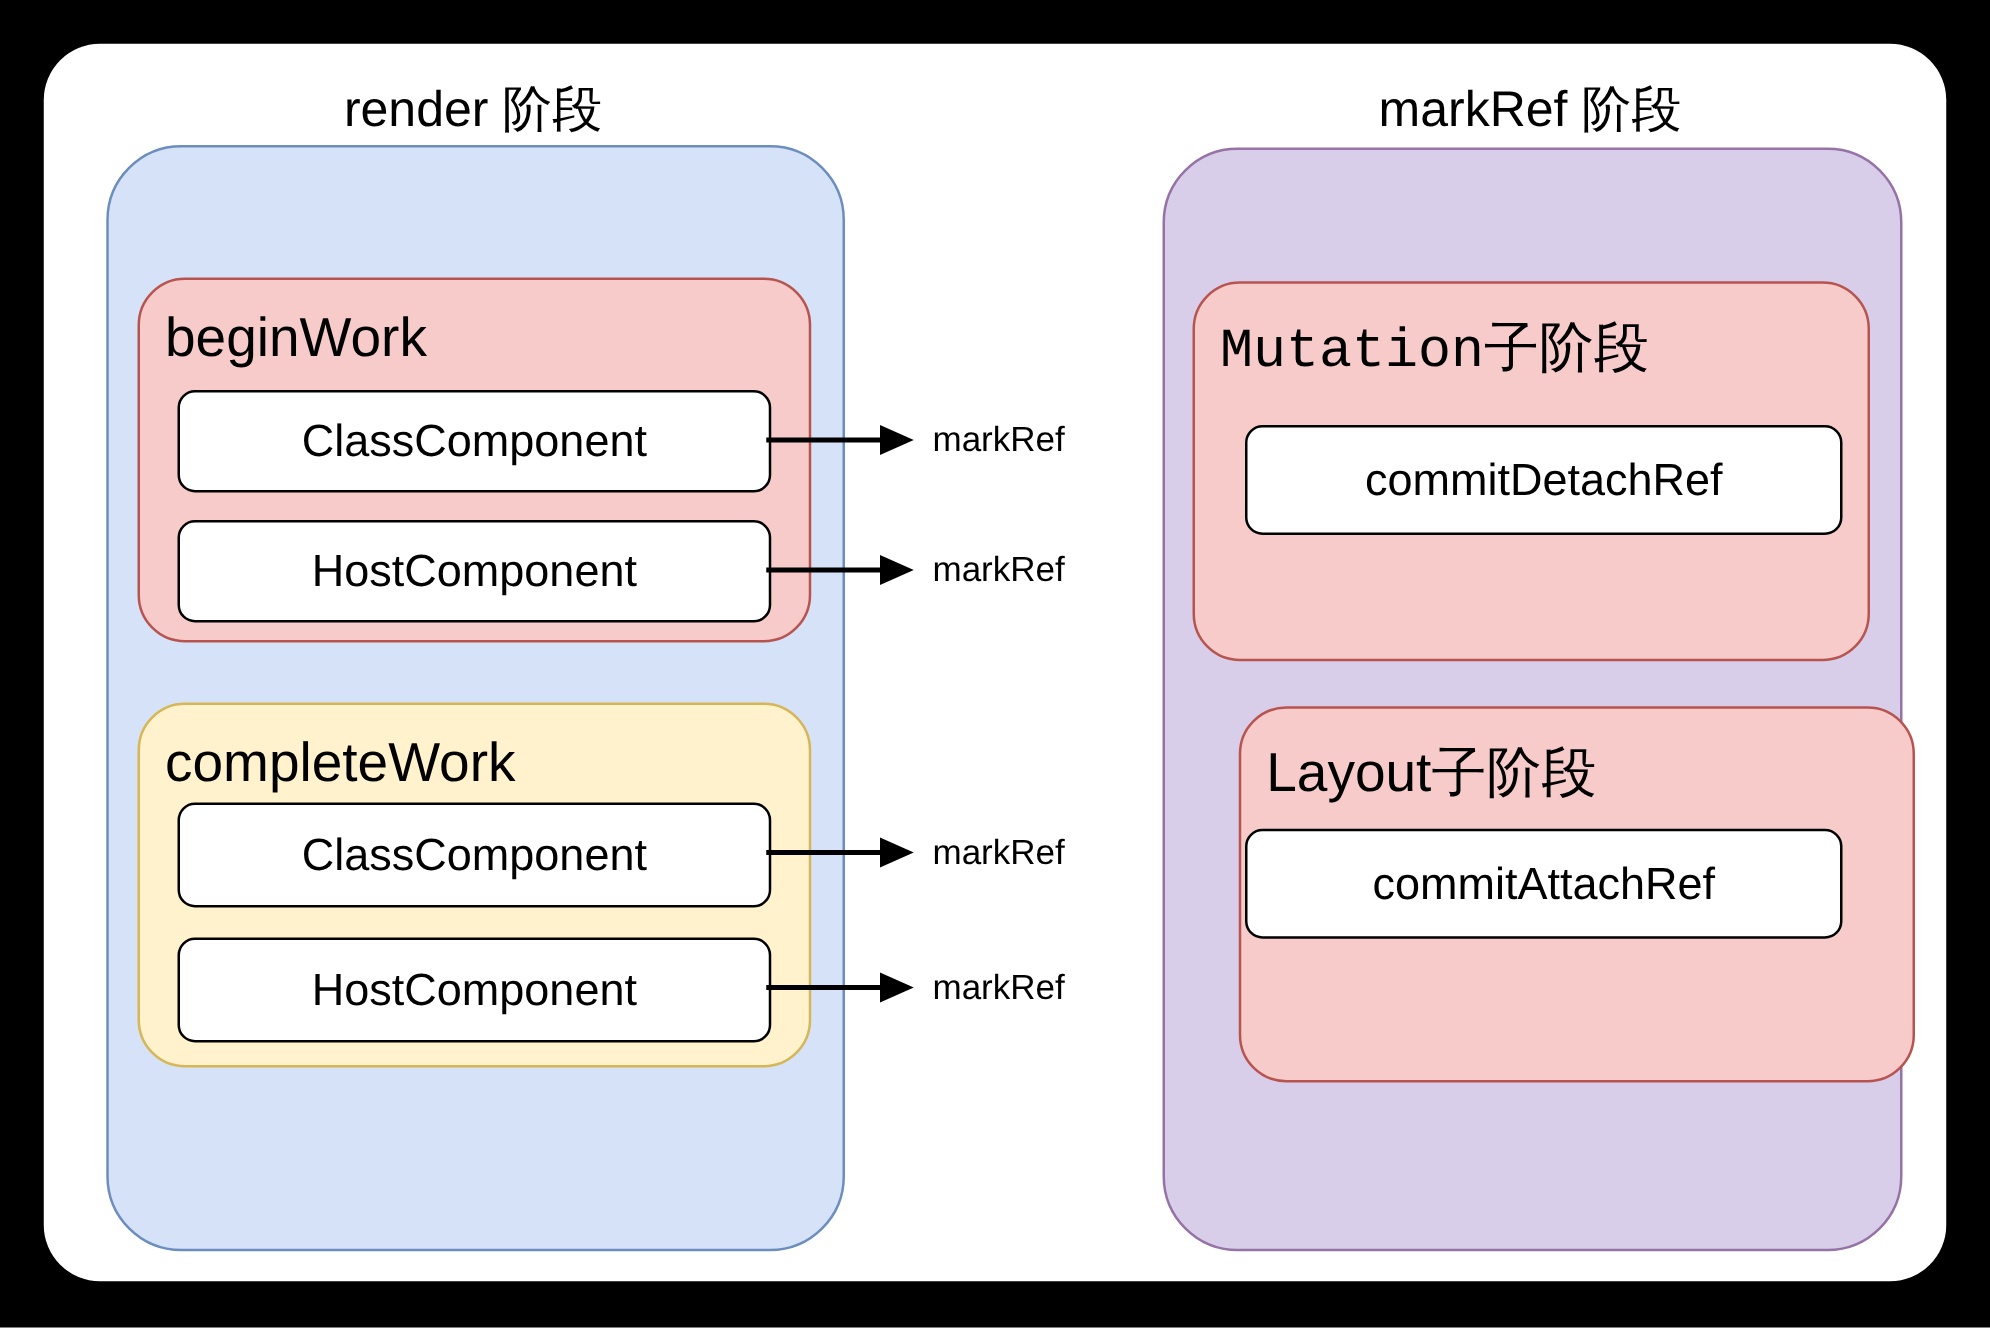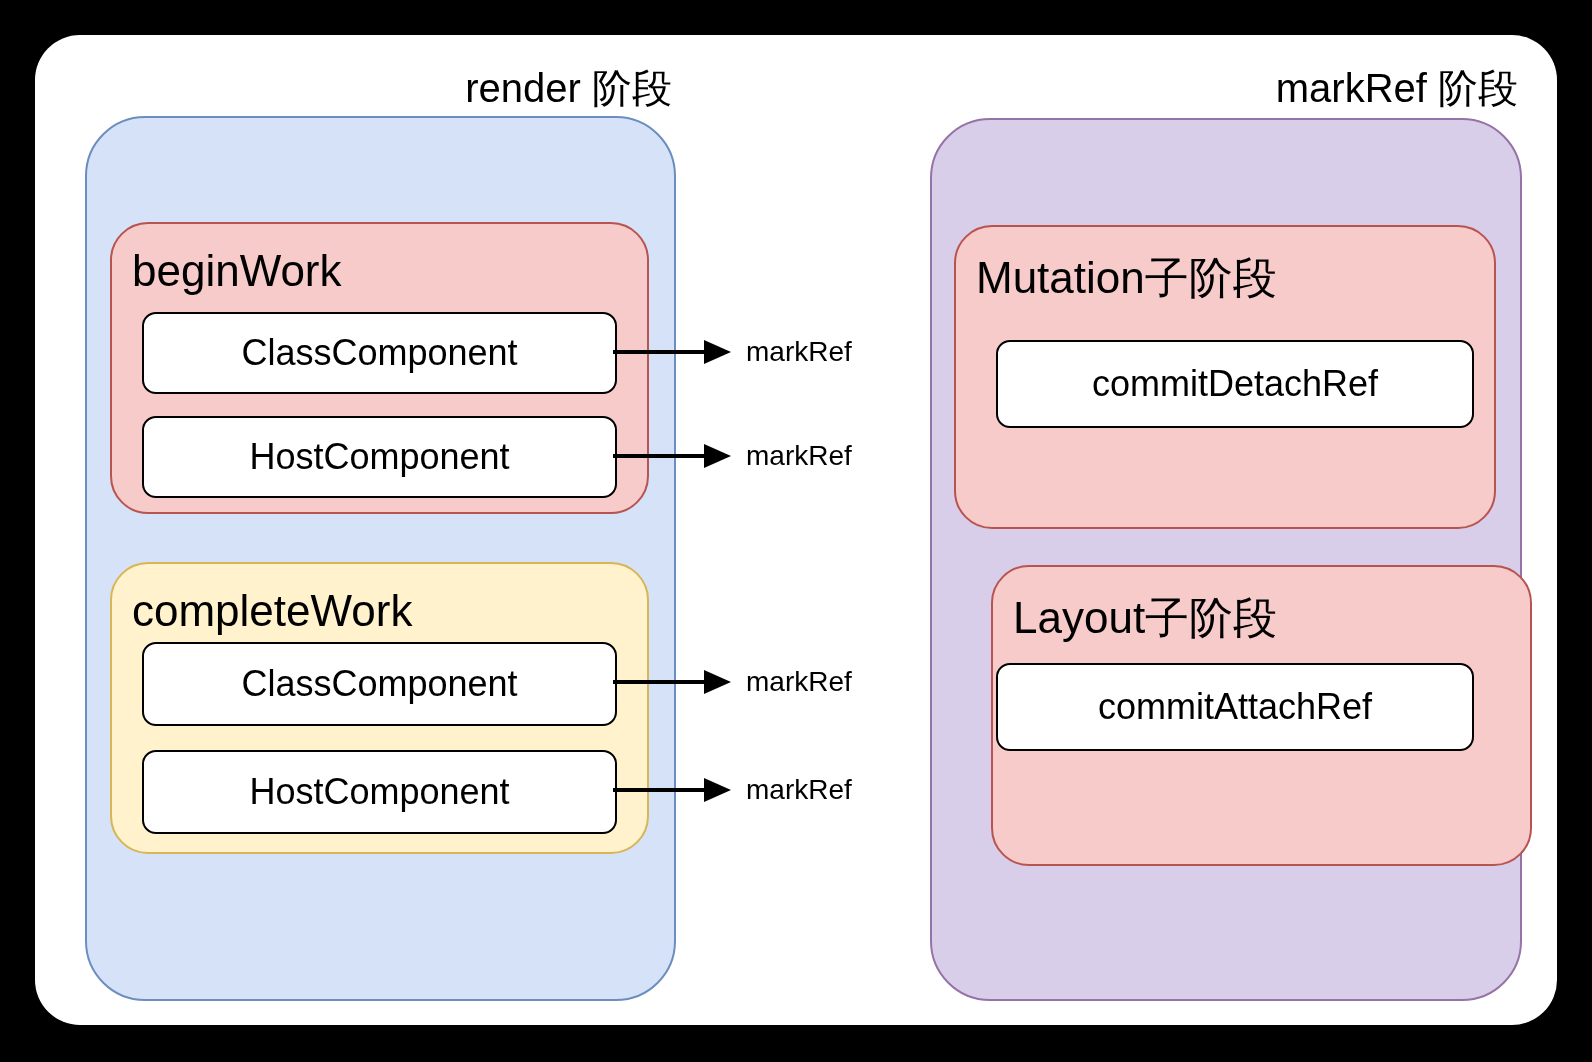--- a/index.html
+++ b/index.html
@@ -17,21 +17,21 @@
     background:var(--canvas_bg);
     font-family:"Liberation Sans", sans-serif;
     color:var(--text);
   }
   .card{
     position:absolute;left:35px;top:35px;width:1522px;height:990px;
     background:var(--card_bg);border-radius:45px;
   }
   .phase-title{
     position:absolute;top:64px;height:48px;line-height:48px;
-    font-size:40px;text-align:right;color:var(--text);
+    font-size:40px;text-align:center;color:var(--text);
   }
   .container{
     position:absolute;border-radius:60px;border:2px solid;
   }
   .container.blue{left:85px;top:116px;width:587px;height:881px;
     background:var(--blue_fill);border-color:var(--blue_stroke);}
   .container.purple{left:930px;top:118px;width:588px;height:879px;
     background:var(--purple_fill);border-color:var(--purple_stroke);}
   .group{
     position:absolute;border-radius:38px;border:2px solid;
@@ -101,21 +101,21 @@
 <div class="arrow-label" style="left:746px;top:682px;">markRef</div>
 
 <div class="arrow" style="left:613px;top:790px;">
   <div class="line" style="width:92px;"></div>
   <div class="head" style="left:91px;"></div>
 </div>
 <div class="arrow-label" style="left:746px;top:790px;">markRef</div>
 
 <div class="container purple"></div>
 
-<div class="group red" style="left:954px;top:225px;width:538px;height:300px;">
+<div class="group red" style="left:954px;top:225px;width:538px;height:300px;font-family:Liberation Mono, monospace;">
   <div class="group-label">Mutation子阶段</div>
 </div>
 <div class="node" style="left:996px;top:340px;width:474px;height:84px;">commitDetachRef</div>
 
 <div class="group red" style="left:956px;top:565px;width:537px;height:297px;margin-left:35px;">
   <div class="group-label">Layout子阶段</div>
 </div>
 <div class="node" style="left:996px;top:663px;width:474px;height:84px;">commitAttachRef</div>
 
 </body></html>

